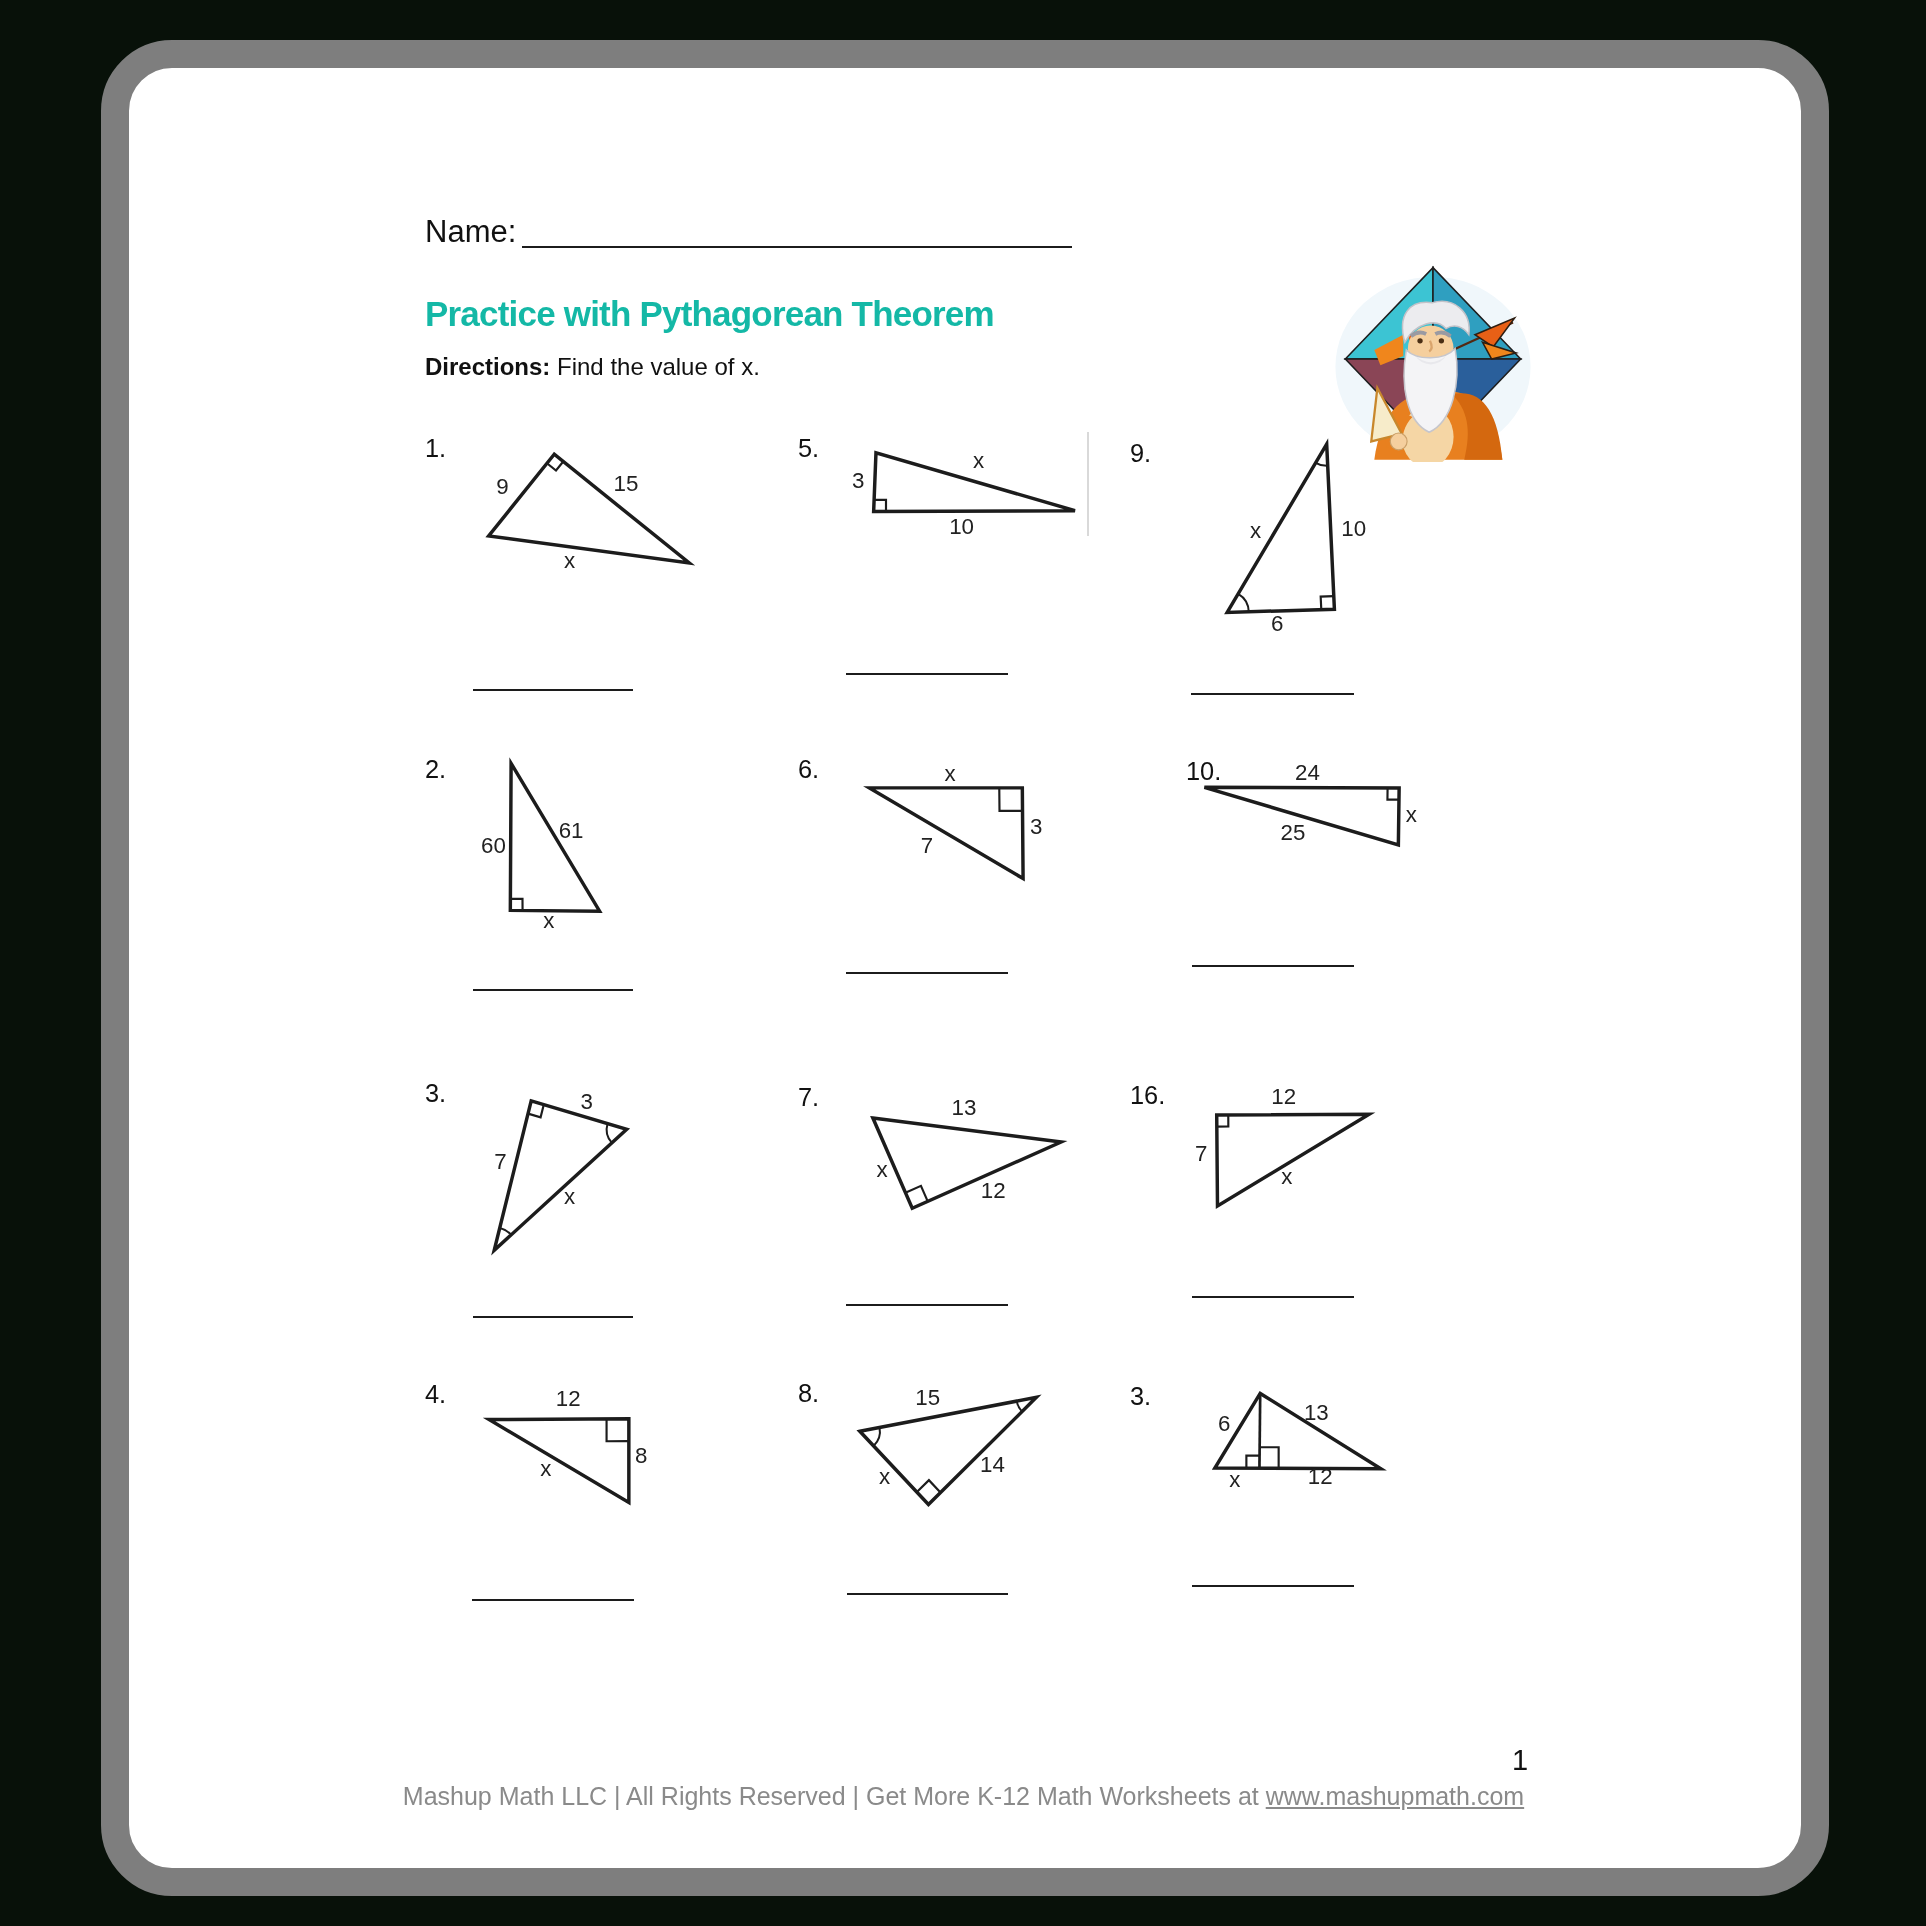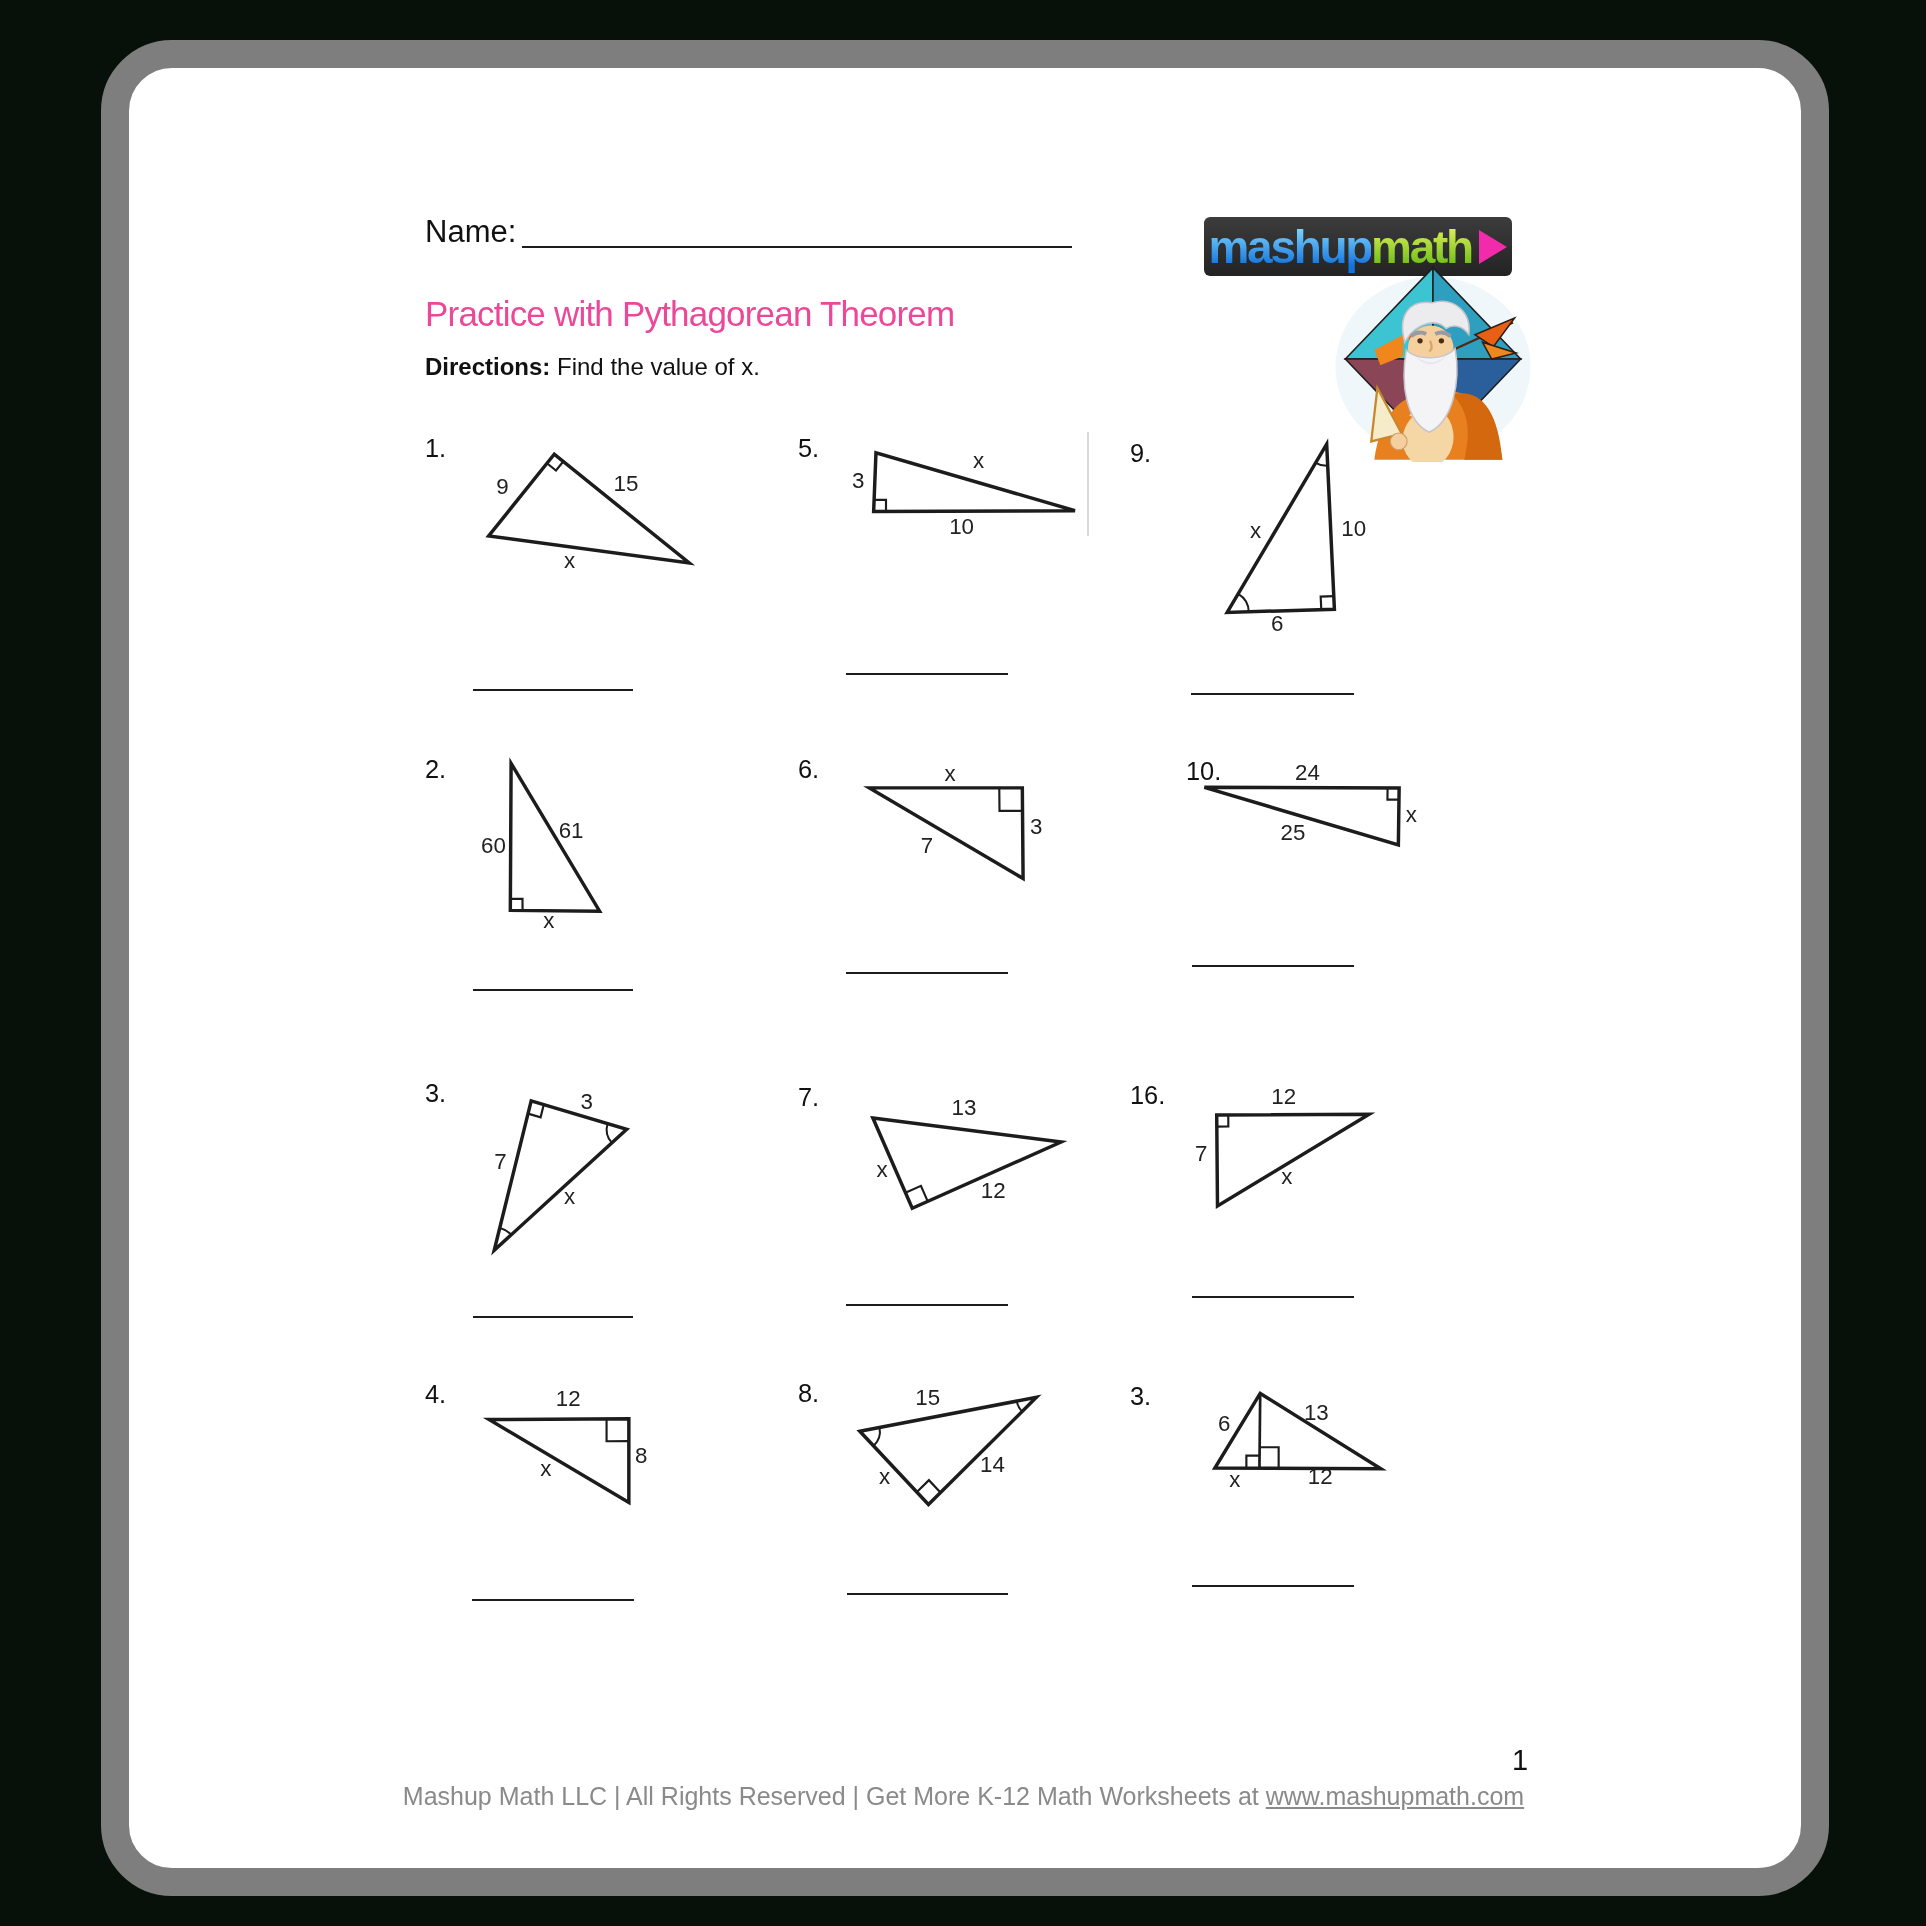--- a/index.html
+++ b/index.html
@@ -11,21 +11,21 @@
   }
   .canvas{position:relative;width:1624px;height:1926px;}
   .frame{
     position:absolute;left:101px;top:40px;width:1728px;height:1856px;
     box-sizing:border-box;background:#ffffff;
     border:28.5px solid #7e7e7e;border-radius:71px;
   }
   .abs{position:absolute;}
   .name-label{font-size:31px;color:#111;}
   .name-underline{border-bottom:2.3px solid #1c1c1c;height:0;}
-  .title{font-size:35px;font-weight:normal;color:#ec4899;letter-spacing:-0.8px;}
+  .title{font-size:35px;font-weight:bold;color:#14b8a6;letter-spacing:-0.8px;}
   .directions{font-size:24px;color:#111;}
   .directions b{font-weight:bold;}
   
   .logo{
     display:flex;align-items:center;justify-content:center;
     background:linear-gradient(#3c3c3c,#232323);
     border-radius:6.2px;
   }
   .logo .w1{
     font-size:46px;font-weight:bold;letter-spacing:-2.3px;
@@ -60,25 +60,20 @@
 <body>
 
 <div class="canvas">
   <div class="frame"></div>
 
   <div class="abs name-label" style="left:425px;top:214px;">Name:</div>
   <div class="abs name-underline" style="left:522px;top:246px;width:550px;"></div>
   <div class="abs title" style="left:425px;top:294px;">Practice with Pythagorean Theorem</div>
   <div class="abs directions" style="left:425px;top:353px;"><b>Directions:</b><span> Find the value of x.</span></div>
 
-  <div class="abs logo" style="left:1204px;top:217px;width:308px;height:59px;">
-    <span class="w1">mashup</span>
-      <span class="w2">math</span>
-      <span class="play"></span>
-  </div>
 
   <svg class="abs" style="left:1328px;top:260px;" width="210" height="202" viewBox="0 0 270 265">
     <ellipse cx="135" cy="140" rx="128" ry="118" fill="#f0f7fb"></ellipse>
     <g stroke="#1e1e1e" stroke-width="2">
       <polygon points="135,10 20,130 135,130" fill="#3cc4d3"></polygon>
       <polygon points="135,10 250,130 135,130" fill="#2f9fc0"></polygon>
       <polygon points="135,130 250,130 135,250" fill="#2a5f9b"></polygon>
       <polygon points="135,130 20,130 135,250" fill="#8a4556"></polygon>
     </g>
     <g>

